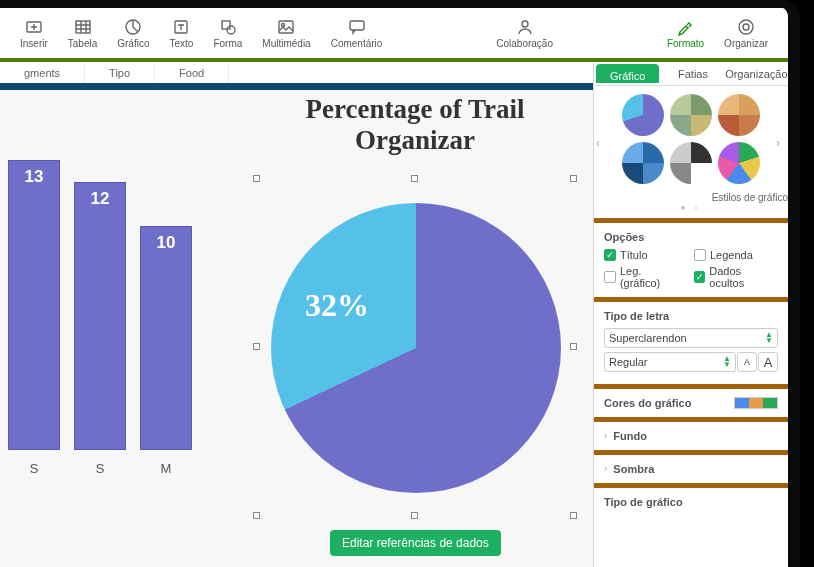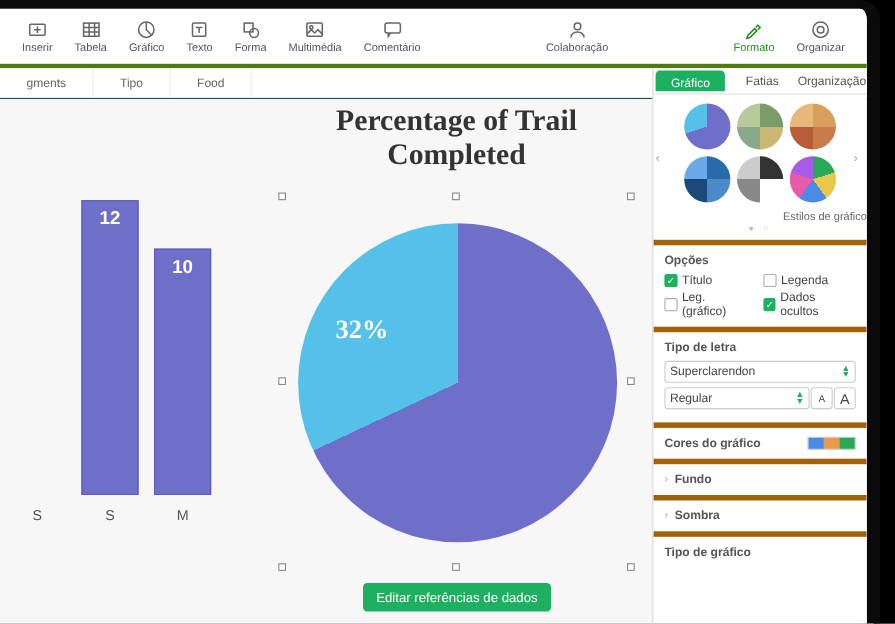--- a/index.html
+++ b/index.html
@@ -3,32 +3,32 @@
 <meta charset="utf-8">
 <style>
 *{box-sizing:border-box;margin:0;padding:0;font-family:-apple-system,Helvetica,Arial,sans-serif}
 body{width:814px;height:567px;overflow:hidden;background:#000;position:relative}
 .device{position:absolute;top:0;left:0;width:800px;height:567px;background:#f5f5f5;border-top-right-radius:18px;overflow:hidden;border-right:12px solid #0a0a0a;border-top:8px solid #0a0a0a}
 .toolbar{height:54px;background:#fff;border-bottom:4px solid #4d7c0f;display:flex;align-items:center;padding:0 10px}
 .tb-btn{display:flex;flex-direction:column;align-items:center;padding:4px 10px;cursor:pointer;color:#555;font-size:10px;gap:2px}
 .tb-btn svg{width:18px;height:18px;stroke:#666;fill:none;stroke-width:1.4}
 .tb-spacer{flex:1}
 .tb-btn.active{color:#1a8f1a}
-.tabs{height:28px;background:#fff;border-bottom:1px solid #0c4a6e;display:flex;align-items:stretch}
+.tabs{height:28px;background:#fff;border-bottom:7px solid #0c4a6e;display:flex;align-items:stretch}
 .tab{padding:0 24px;font-size:11px;color:#666;display:flex;align-items:center;border-right:1px solid #eee;cursor:pointer}
 .canvas{position:absolute;top:82px;left:0;right:195px;bottom:0;background:#f7f7f7;overflow:hidden}
 .barchart{position:absolute;left:0;top:30px;width:210px;height:370px}
 .bar{position:absolute;bottom:40px;width:52px;background:#6f6fc9;border:1px solid #5a5ab9;text-align:center;color:#fff;font-weight:700;font-size:17px;padding-top:6px;font-family:Georgia,serif}
 .bar-label{position:absolute;bottom:14px;font-size:13px;color:#555;text-align:center;width:52px}
 .pie-wrap{position:absolute;left:256px;top:88px;width:318px;height:338px;border:1px solid transparent}
 .pie-wrap.selected{outline:none}
 .sel-handle{position:absolute;width:7px;height:7px;background:#fff;border:1px solid #888}
 .title{position:absolute;left:256px;top:4px;width:318px;text-align:center;font-family:Georgia,'Times New Roman',serif;font-weight:700;font-size:27px;color:#333;line-height:1.15}
 .pie{position:absolute;left:14px;top:24px;width:290px;height:290px;border-radius:50%;background:conic-gradient(#6f6fc9 0deg 244.8deg,#55c0e8 244.8deg 360deg)}
-.pie-label{position:absolute;color:#fff;font-weight:700;font-size:24px;font-family:Georgia,serif}
+.pie-label{position:absolute;color:#fff;font-weight:700;font-size:32px;font-family:Georgia,serif}
 .edit-btn{position:absolute;left:330px;top:440px;background:#1cb060;color:#fff;font-size:12px;padding:6px 12px;border-radius:4px;border:none;cursor:pointer}
 .inspector{position:absolute;top:54px;right:0;width:195px;bottom:0;background:#fff;border-left:1px solid #d8d8d8;font-size:11px;color:#444;overflow:hidden}
 .insp-tabs{display:flex;height:24px;border-bottom:1px solid #ddd}
 .insp-tab{flex:1;text-align:center;font-size:11px;line-height:24px;cursor:pointer;color:#555}
 .insp-tab.active{background:#1cb060;color:#fff;border-radius:4px 4px 0 0;margin:2px}
 .styles{padding:8px;display:flex;flex-wrap:wrap;gap:6px;justify-content:center;position:relative}
 .style-thumb{width:42px;height:42px;border-radius:50%;cursor:pointer}
 .style-nav{position:absolute;top:50px;width:10px;height:14px;color:#aaa;cursor:pointer;font-size:12px}
 .styles-label{text-align:right;font-size:10px;color:#666;margin-bottom:0}
 .dots{text-align:center;font-size:8px;color:#bbb;letter-spacing:3px;margin-bottom:6px}
@@ -129,28 +129,29 @@
   </div>
 
   <div class="tabs">
     <div class="tab">gments</div>
     <div class="tab">Tipo</div>
     <div class="tab">Food</div>
   </div>
 
   <div class="canvas">
     <div class="barchart">
+      <div class="bar" style="left:8px;height:290px"><span>13</span></div>
       <div class="bar" style="left:74px;height:268px"><span>12</span></div>
       <div class="bar" style="left:140px;height:224px"><span>10</span></div>
       <div class="bar-label" style="left:8px">S</div>
       <div class="bar-label" style="left:74px">S</div>
       <div class="bar-label" style="left:140px">M</div>
     </div>
 
-    <div class="title">Percentage of Trail Completed</div>
+    <div class="title">Percentage of Trail Organizar</div>
 
     <div class="pie-wrap selected">
       <div class="sel-handle" style="left:-4px;top:-4px"></div>
       <div class="sel-handle" style="left:50%;top:-4px;margin-left:-4px"></div>
       <div class="sel-handle" style="right:-4px;top:-4px"></div>
       <div class="sel-handle" style="left:-4px;top:50%;margin-top:-4px"></div>
       <div class="sel-handle" style="right:-4px;top:50%;margin-top:-4px"></div>
       <div class="sel-handle" style="left:-4px;bottom:-4px"></div>
       <div class="sel-handle" style="left:50%;bottom:-4px;margin-left:-4px"></div>
       <div class="sel-handle" style="right:-4px;bottom:-4px"></div>

